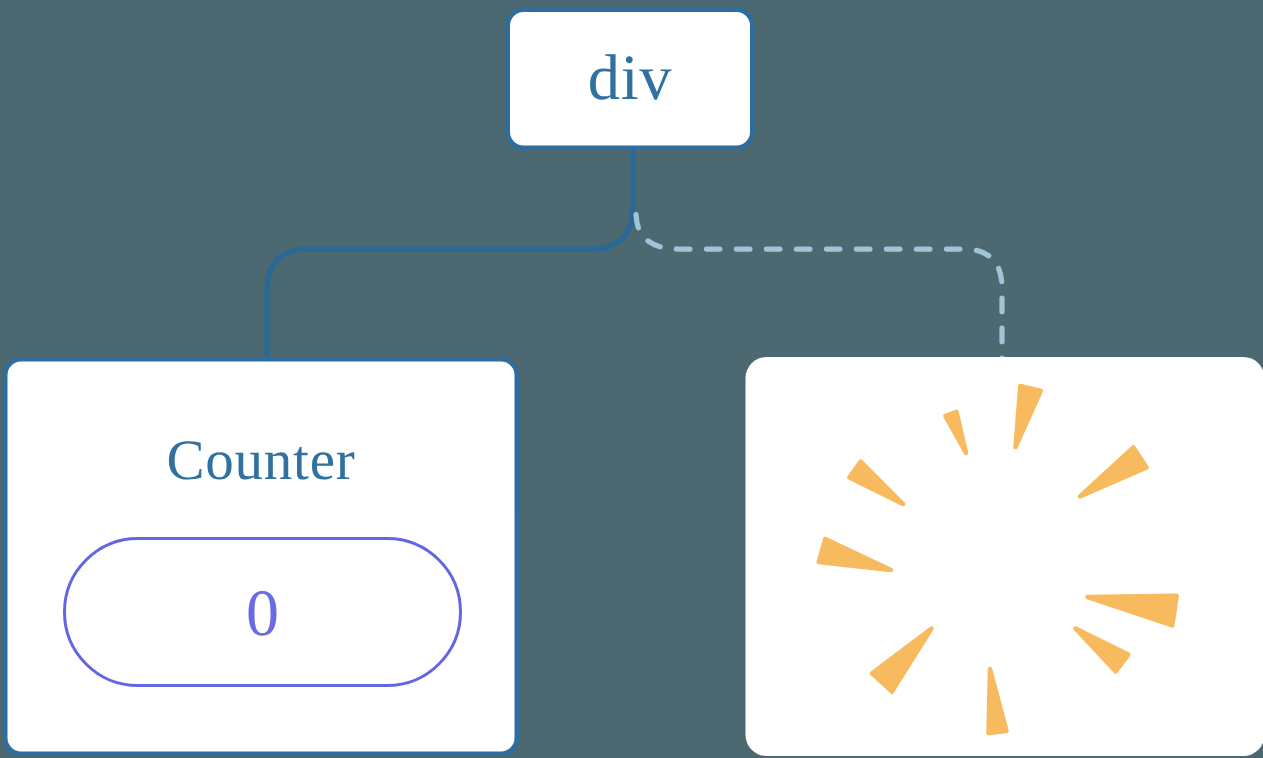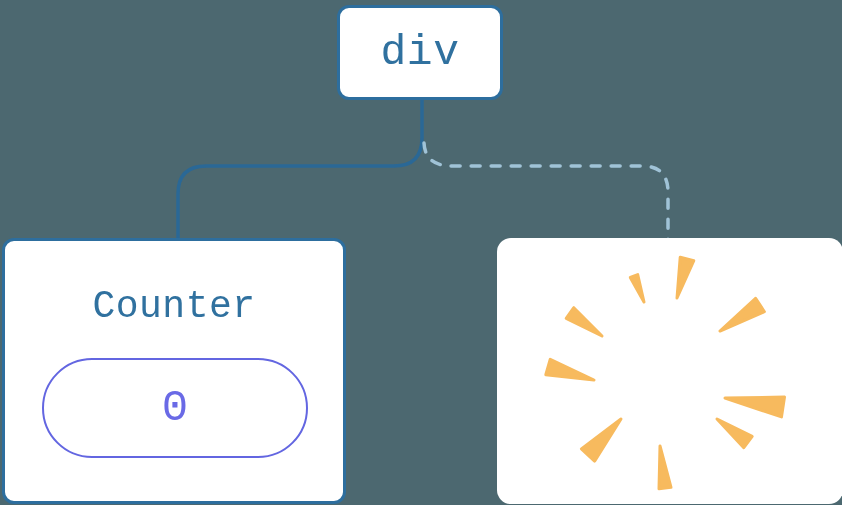--- a/index.html
+++ b/index.html
@@ -4,21 +4,21 @@
 <style>
   html, body { margin: 0; padding: 0; }
   body { background: var(--canvas-bg, #4C6870); }
 
   .stage {
     position: relative;
     width: 842px;
     height: 505px;
     overflow: hidden;
     background: var(--canvas-bg, #4C6870);
-    font-family: Liberation Mono, monospace;
+    font-family: Liberation Serif, serif;
   }
 
   .connectors {
     position: absolute;
     inset: 0;
     width: 842px;
     height: 505px;
   }
 
   .edge { fill: none; stroke-linecap: round; }

